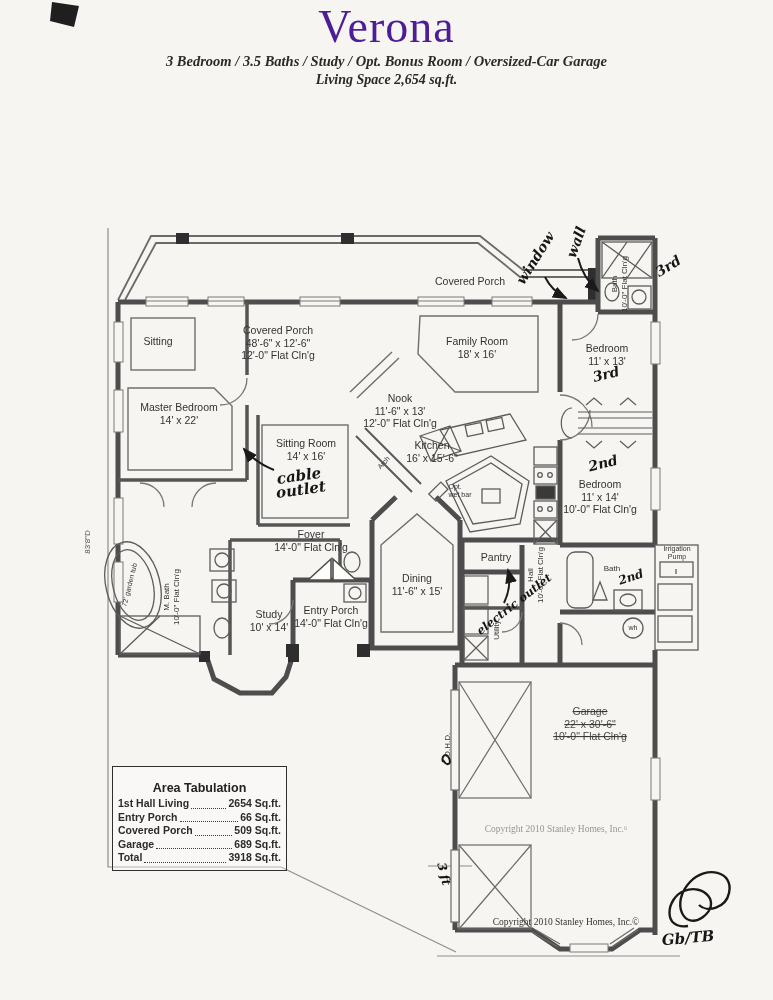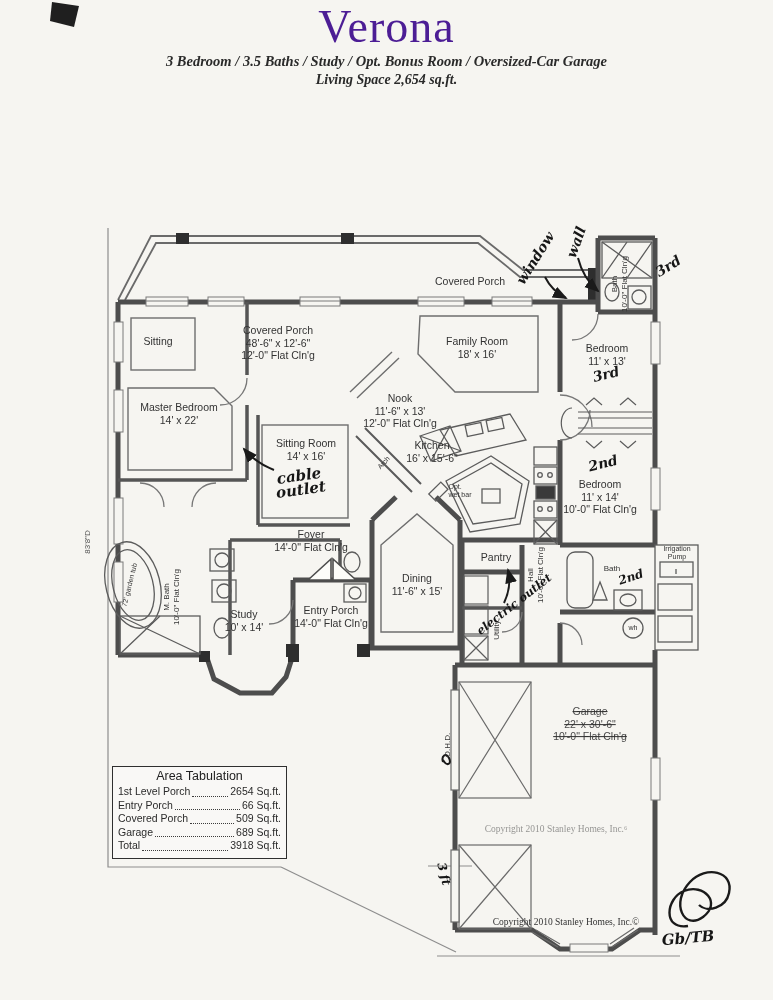--- a/index.html
+++ b/index.html
@@ -20,21 +20,21 @@
   .rot-90{transform:translate(-50%,-50%) rotate(-90deg);}
   
   .hand{position:absolute;transform:translate(-50%,-50%);
         font-family:"DejaVu Serif",serif;font-style:italic;font-weight:bold;
         color:#161616;white-space:nowrap;font-size:14px;}
   .strike .l{text-decoration:line-through;text-decoration-color:#2e2e2e;}
   
   .disc{position:absolute;left:113px;top:698px;width:170px;
         font:8.5px/1.3 "Liberation Serif",serif;color:#474747;}
   .tab{position:absolute;left:112px;top:766px;width:163px;border:1.6px solid #2f2f2f;
-       background:rgba(255,255,255,.35);padding:2px 5px 5px 5px;color:#2b2b2b;}
+       background:rgba(255,255,255,.35);padding:14px 5px 5px 5px;color:#2b2b2b;font-weight:bold;}
   .tab .t{text-align:center;font-size:12.5px;margin-bottom:2px;color:#222;}
   .tab .row{display:flex;align-items:flex-end;font-size:10.5px;line-height:13.5px;}
   .tab .dots{flex:1;border-bottom:1.5px dotted #3c3c3c;margin:0 2px 2px 2px;}
   .copy{position:absolute;transform:translate(-50%,-50%);
         font:9.5px "Liberation Serif",serif;color:#333;white-space:nowrap;}
   .faded{opacity:.5;}
   svg{position:absolute;left:0;top:0;}
 </style>
 </head>
 <body>
@@ -315,21 +315,21 @@
 
 <div class="lbl xs" style="left:130px;top:585px;transform:translate(-50%,-50%) rotate(-76deg);">
   <span class="l">72' garden tub</span>
     </div>
 
 <div class="lbl" style="left:311px;top:541px;">
   <span class="l">Foyer</span>
   <span class="l">14'-0" Flat Cln'g</span>
     </div>
 
-<div class="lbl" style="left:244px;top:621px;">
+<div class="lbl" style="left:269px;top:621px;">
   <span class="l">Study</span>
   <span class="l">10' x 14'</span>
     </div>
 
 <div class="lbl" style="left:331px;top:617px;">
   <span class="l">Entry Porch</span>
   <span class="l">14'-0" Flat Cln'g</span>
     </div>
 
 <div class="lbl" style="left:417px;top:570px;margin-top:15px;">
@@ -397,21 +397,21 @@
   <span style="display:block;">outlet</span>
     </div>
 <div class="hand" style="left:514px;top:604px;font-size:11.5px;transform:translate(-50%,-50%) rotate(-38deg);">electric outlet</div>
 <div class="hand" style="left:444px;top:874px;font-size:12px;transform:translate(-50%,-50%) rotate(76deg);">3 ft</div>
 <div class="hand" style="left:688px;top:938px;font-size:15px;transform:translate(-50%,-50%) rotate(-5deg);">Gb/TB</div>
 
 
 <div class="tab">
   <div class="t">Area Tabulation</div>
   <div class="row">
-    <span>1st Level Porch</span>
+    <span>1st Hall Living</span>
         <span class="dots"></span>
         <span>2654 Sq.ft.</span>
       </div>
   <div class="row">
     <span>Entry Porch</span>
         <span class="dots"></span>
         <span>66 Sq.ft.</span>
       </div>
   <div class="row">
     <span>Covered Porch</span>

